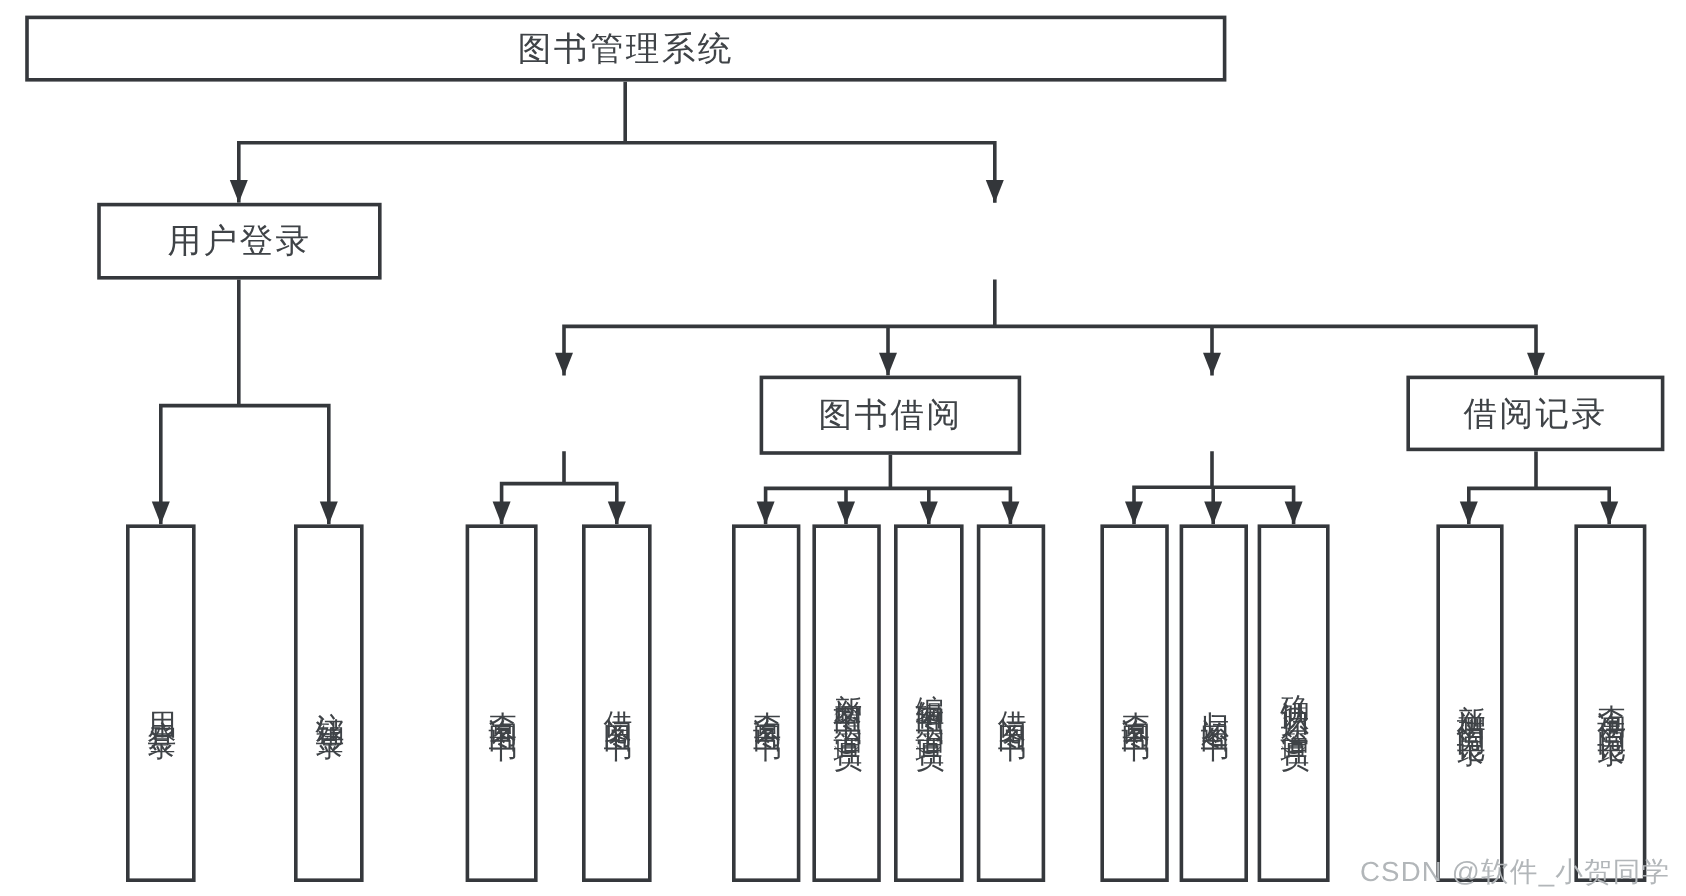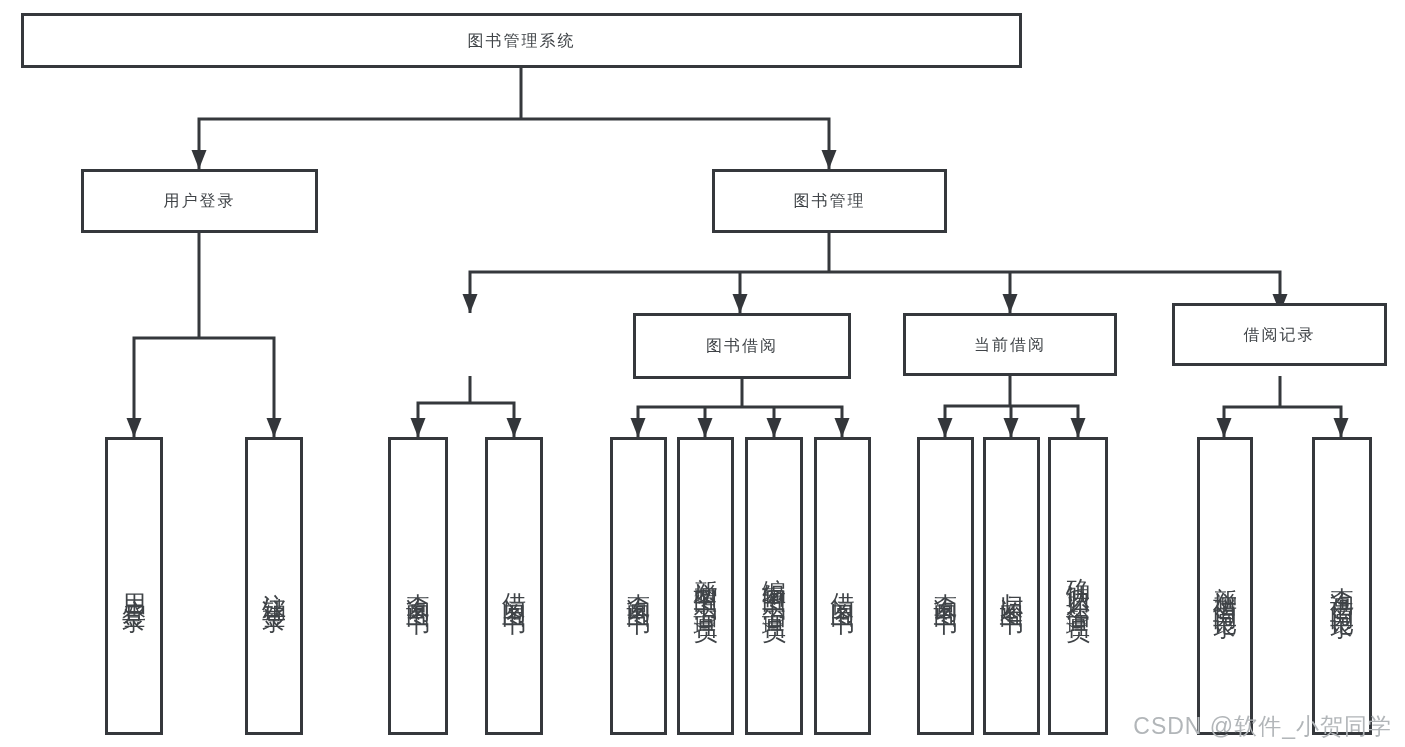--- a/index.html
+++ b/index.html
@@ -35,21 +35,21 @@
     box-sizing: border-box;
     border: 3px solid #35383c;
     background: #ffffff;
     z-index: 2;
     display: flex;
     align-items: center;
     justify-content: center;
   }
   .hlabel {
     color: #3f4347;
-    font-size: 16px;
+    font-size: 28px;
     letter-spacing: 2px;
     white-space: nowrap;
     line-height: 1;
   }
   .leaf {
     position: absolute;
     box-sizing: border-box;
     border: 3px solid #35383c;
     background: #ffffff;
     z-index: 2;
@@ -113,31 +113,25 @@
     <polygon class="ah" points="1333.5,418 1348.5,418 1341,437"></polygon>
   </svg>
 
   <div class="node" style="left:21px; top:13px; width:1001px; height:55px;">
     <span class="hlabel">图书管理系统</span>
   </div>
 
   <div class="node" style="left:81px; top:169px; width:237px; height:64px;">
     <span class="hlabel">用户登录</span>
   </div>
-  <div class="node" style="left:712px; top:169px; width:235px; height:64px;">
-    <span class="hlabel">图书管理</span>
-  </div>
 
   <div class="node" style="left:633px; top:313px; width:218px; height:66px;">
     <span class="hlabel">图书借阅</span>
   </div>
-  <div class="node" style="left:903px; top:313px; width:214px; height:63px;">
-    <span class="hlabel">当前借阅</span>
-  </div>
-  <div class="node" style="left:1172px; top:303px; width:215px; height:63px;">
+  <div class="node" style="left:1172px; top:313px; width:215px; height:63px;">
     <span class="hlabel">借阅记录</span>
   </div>
 
   <div class="leaf" style="left:105px; top:437px; width:58px; height:298px;">
     <span class="vlabel">用户登录</span>
   </div>
   <div class="leaf" style="left:245px; top:437px; width:58px; height:298px;">
     <span class="vlabel">注销登录</span>
   </div>
 

